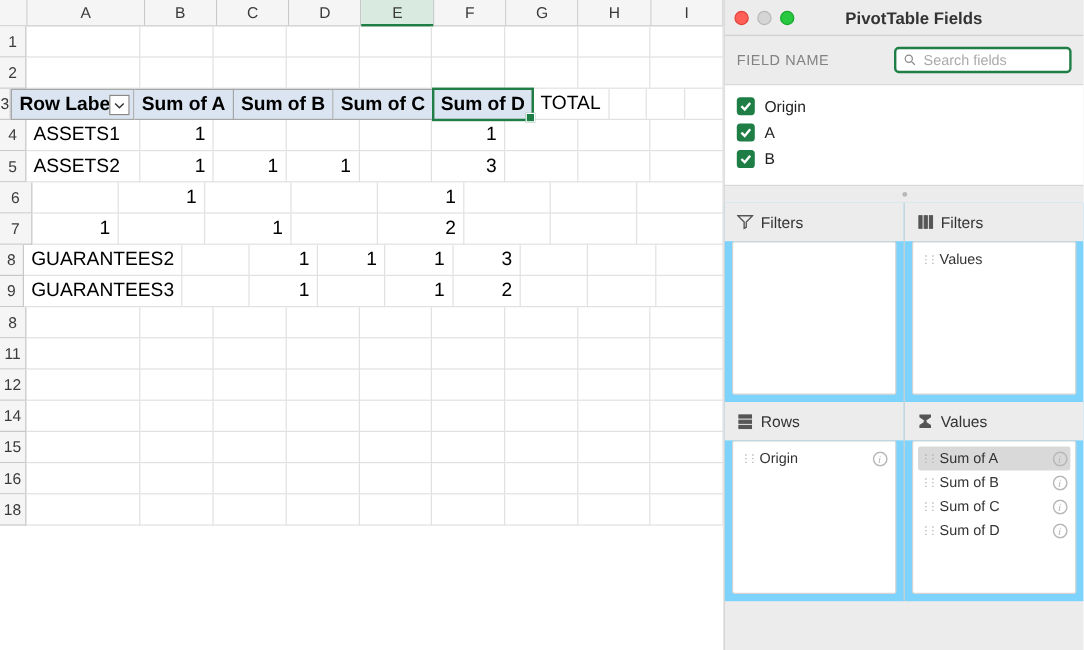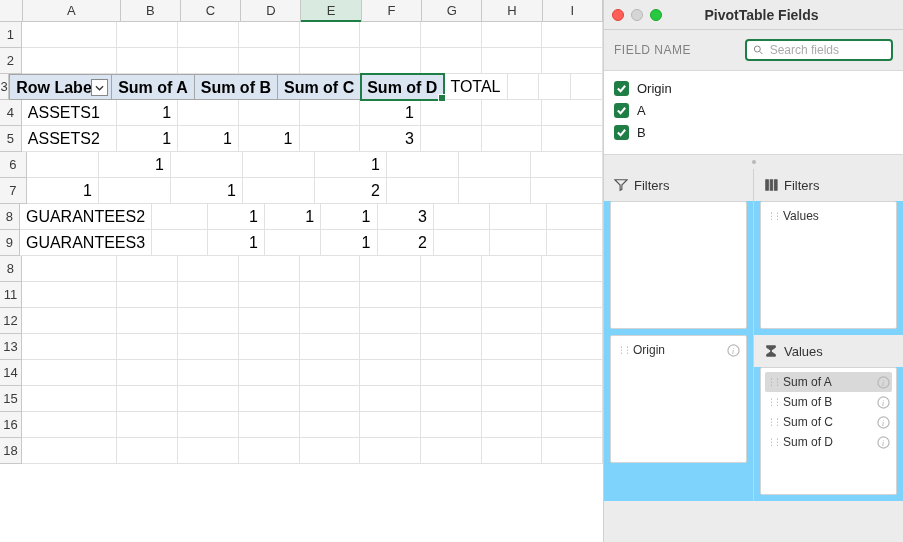--- a/index.html
+++ b/index.html
@@ -285,32 +285,20 @@
           <div class="cell cB"></div>
           <div class="cell cC"></div>
           <div class="cell cD"></div>
           <div class="cell cE"></div>
           <div class="cell cF"></div>
           <div class="cell cG"></div>
           <div class="cell cH"></div>
           <div class="cell cI"></div>
         </div>
         <div class="row">
-          <div class="rh">13</div>
-          <div class="cell cA"></div>
-          <div class="cell cB"></div>
-          <div class="cell cC"></div>
-          <div class="cell cD"></div>
-          <div class="cell cE"></div>
-          <div class="cell cF"></div>
-          <div class="cell cG"></div>
-          <div class="cell cH"></div>
-          <div class="cell cI"></div>
-        </div>
-        <div class="row">
           <div class="rh">14</div>
           <div class="cell cA"></div>
           <div class="cell cB"></div>
           <div class="cell cC"></div>
           <div class="cell cD"></div>
           <div class="cell cE"></div>
           <div class="cell cF"></div>
           <div class="cell cG"></div>
           <div class="cell cH"></div>
           <div class="cell cI"></div>
@@ -429,20 +417,28 @@
             <div class="zone-item">
               <span class="grip" style="letter-spacing: -3px;">⋮⋮</span>
               <span>Values</span>
             </div>
           </div>
       </div>
     </div>
 
     <div class="zones-bottom">
       <div class="zone">
+        <div class="zone-header">
+          <svg viewBox="0 0 16 16">
+              <rect x="2" y="2" width="12" height="3" fill="#555"></rect>
+              <rect x="2" y="7" width="12" height="3" fill="#555"></rect>
+              <rect x="2" y="12" width="12" height="3" fill="#555"></rect>
+            </svg>
+          <span>Rows</span>
+        </div>
         <div class="zone-body" id="zone-rows">
             <div class="zone-item">
               <span class="grip" style="letter-spacing: -3px;">⋮⋮</span>
               <span>Origin</span>
               <svg viewBox="0 0 14 14" class="info-ic">
                 <circle cx="7" cy="7" r="6"></circle>
                 <text x="5" y="10.5">i</text>
               </svg>
             </div>
           </div>

